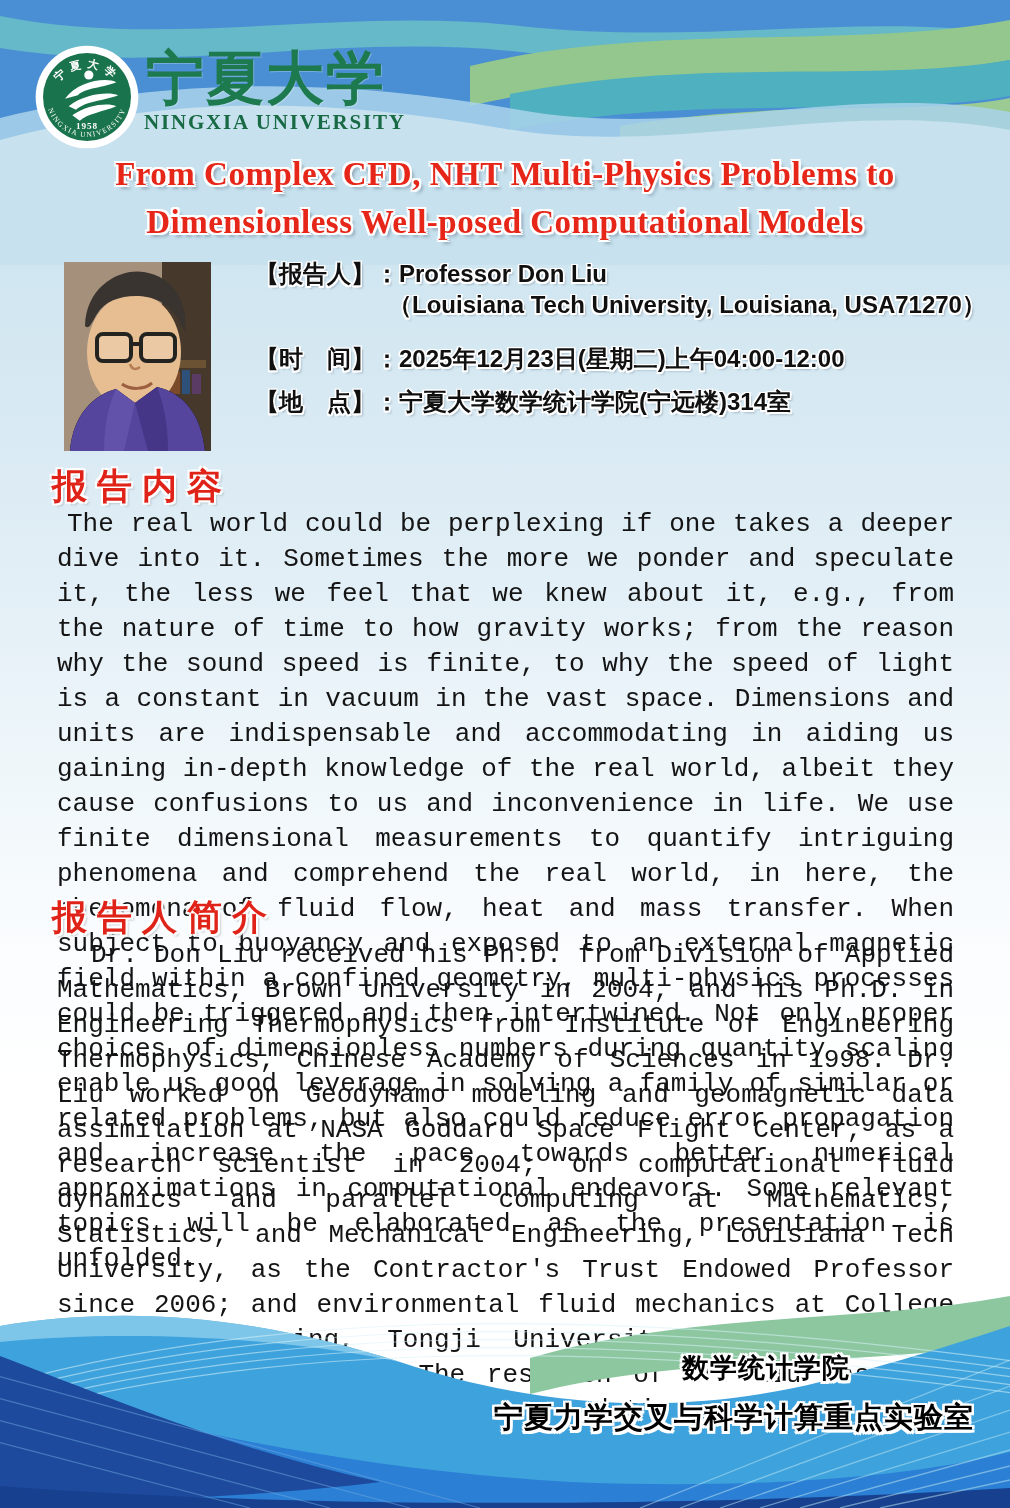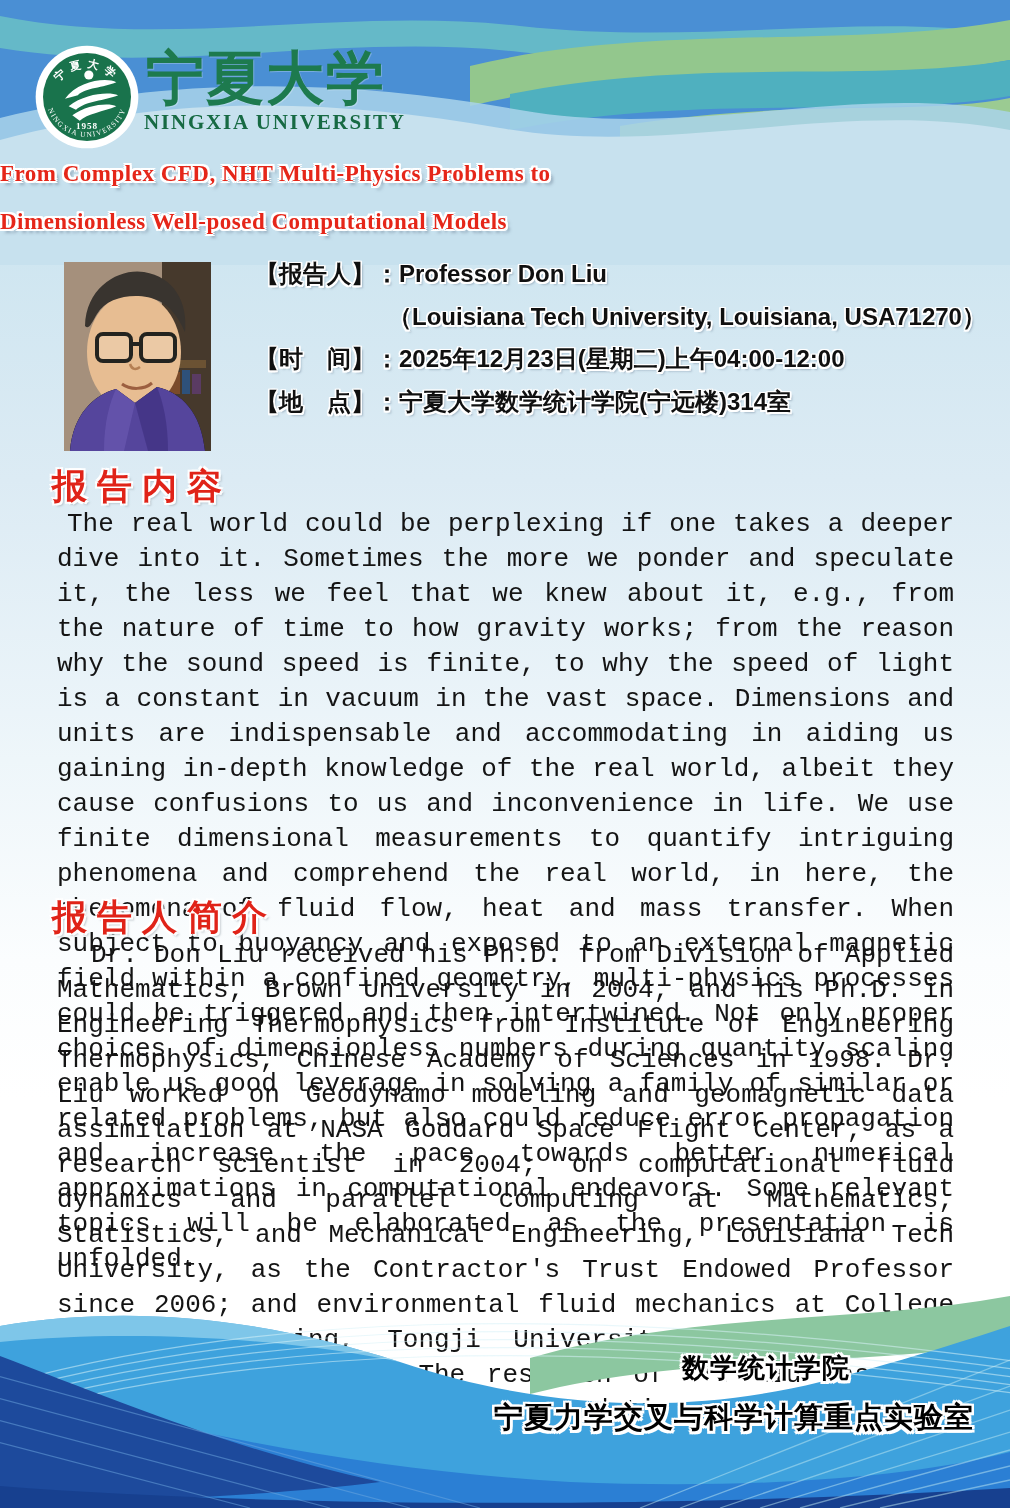--- a/index.html
+++ b/index.html
@@ -17,22 +17,22 @@
     font-family:"DejaVu Serif","Liberation Serif",serif;letter-spacing:2px;line-height:60px;
     text-shadow:1px 1px 0 rgba(255,255,255,.25);
   }
   .brand-en{
     left:144px;top:110px;font-size:21px;font-weight:bold;color:#176a43;
     font-family:"Liberation Serif",serif;letter-spacing:1.8px;
   }
 
   
   .title{
-    left:0;top:150px;width:100%;
-    font-size:23px;line-height:48px;font-weight:bold;color:#e52619;
+    left:0;top:150px;width:100%;text-align:center;
+    font-size:33px;line-height:48px;font-weight:bold;color:#e52619;
     font-family:"Liberation Serif",serif;letter-spacing:0.5px;
     text-shadow:-2px -2px 0 #fff,2px -2px 0 #fff,-2px 2px 0 #fff,2px 2px 0 #fff,
                 -2px 0 0 #fff,2px 0 0 #fff,0 -2px 0 #fff,0 2px 0 #fff,
                 4px 4px 3px rgba(110,130,150,.55);
   }
 
   
   .info-row{
     left:255px;font-size:24px;font-weight:bold;color:#101010;white-space:nowrap;
     font-family:Liberation Sans, sans-serif;
@@ -131,21 +131,21 @@
     <path d="M58,122 C66,128 80,128 88,121" stroke="#9c5f40" stroke-width="3" fill="none"></path>
     <path d="M6,189 C9,152 30,133 52,127 L71,141 L93,125 C118,131 137,150 141,189 Z" fill="#55459а"></path>
     <path d="M6,189 C9,152 30,133 52,127 L71,141 L93,125 C118,131 137,150 141,189 Z" fill="#55459c"></path>
     <path d="M52,127 L71,141 L60,189 L40,189 C40,160 46,140 52,127 Z" fill="#6a58b0" opacity="0.7"></path>
     <path d="M93,125 L71,141 L84,189 L104,189 C104,160 99,140 93,125 Z" fill="#3f3180" opacity="0.7"></path>
   </svg>
 
   <div class="abs info-row" style="top:258px;">
     <span>【报告人】：</span><span>Professor Don Liu</span>
   </div>
-  <div class="abs info-row" style="top:301px;left:388px;">
+  <div class="abs info-row" style="top:289px;left:388px;">
     <span>（Louisiana Tech University, Louisiana, USA71270）</span>
   </div>
   <div class="abs info-row" style="top:343px;">
     <span>【时　间】：</span><span>2025年12月23日(星期二)上午04:00-12:00</span>
   </div>
   <div class="abs info-row" style="top:386px;">
     <span>【地　点】：</span><span>宁夏大学数学统计学院(宁远楼)314室</span>
   </div>
 
   <div class="abs sec-head" style="top:463px;">报告内容</div>

